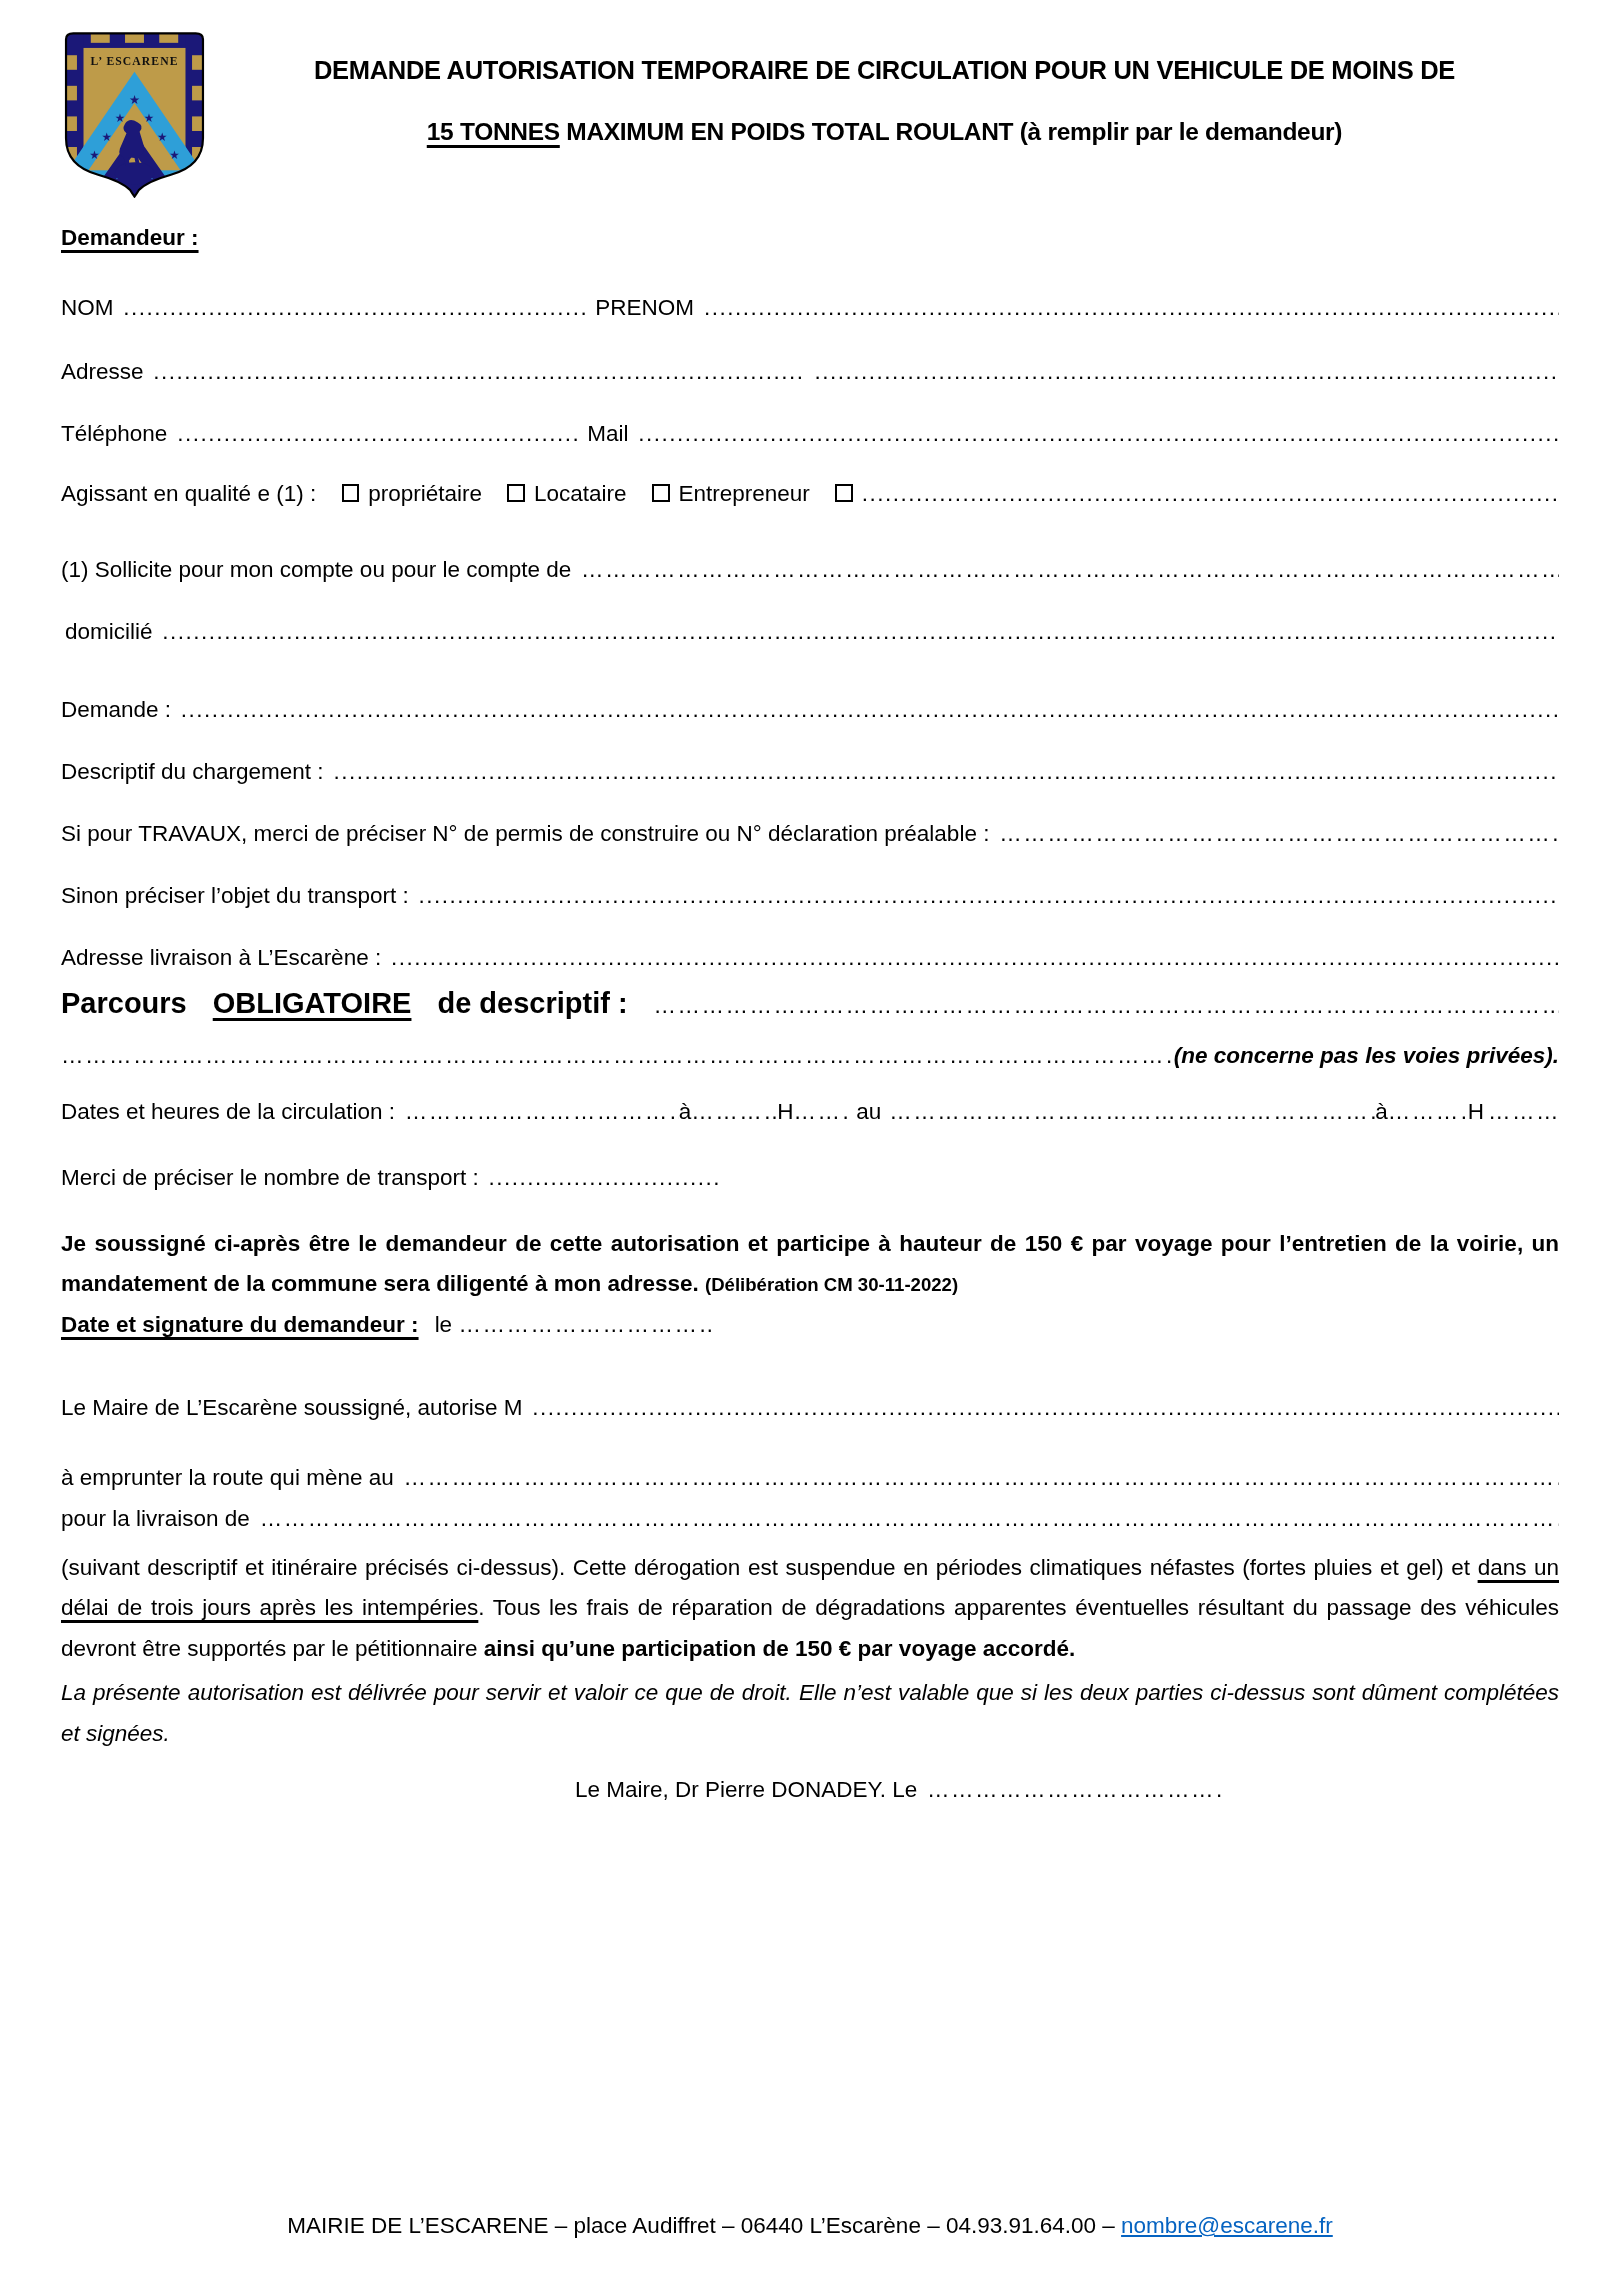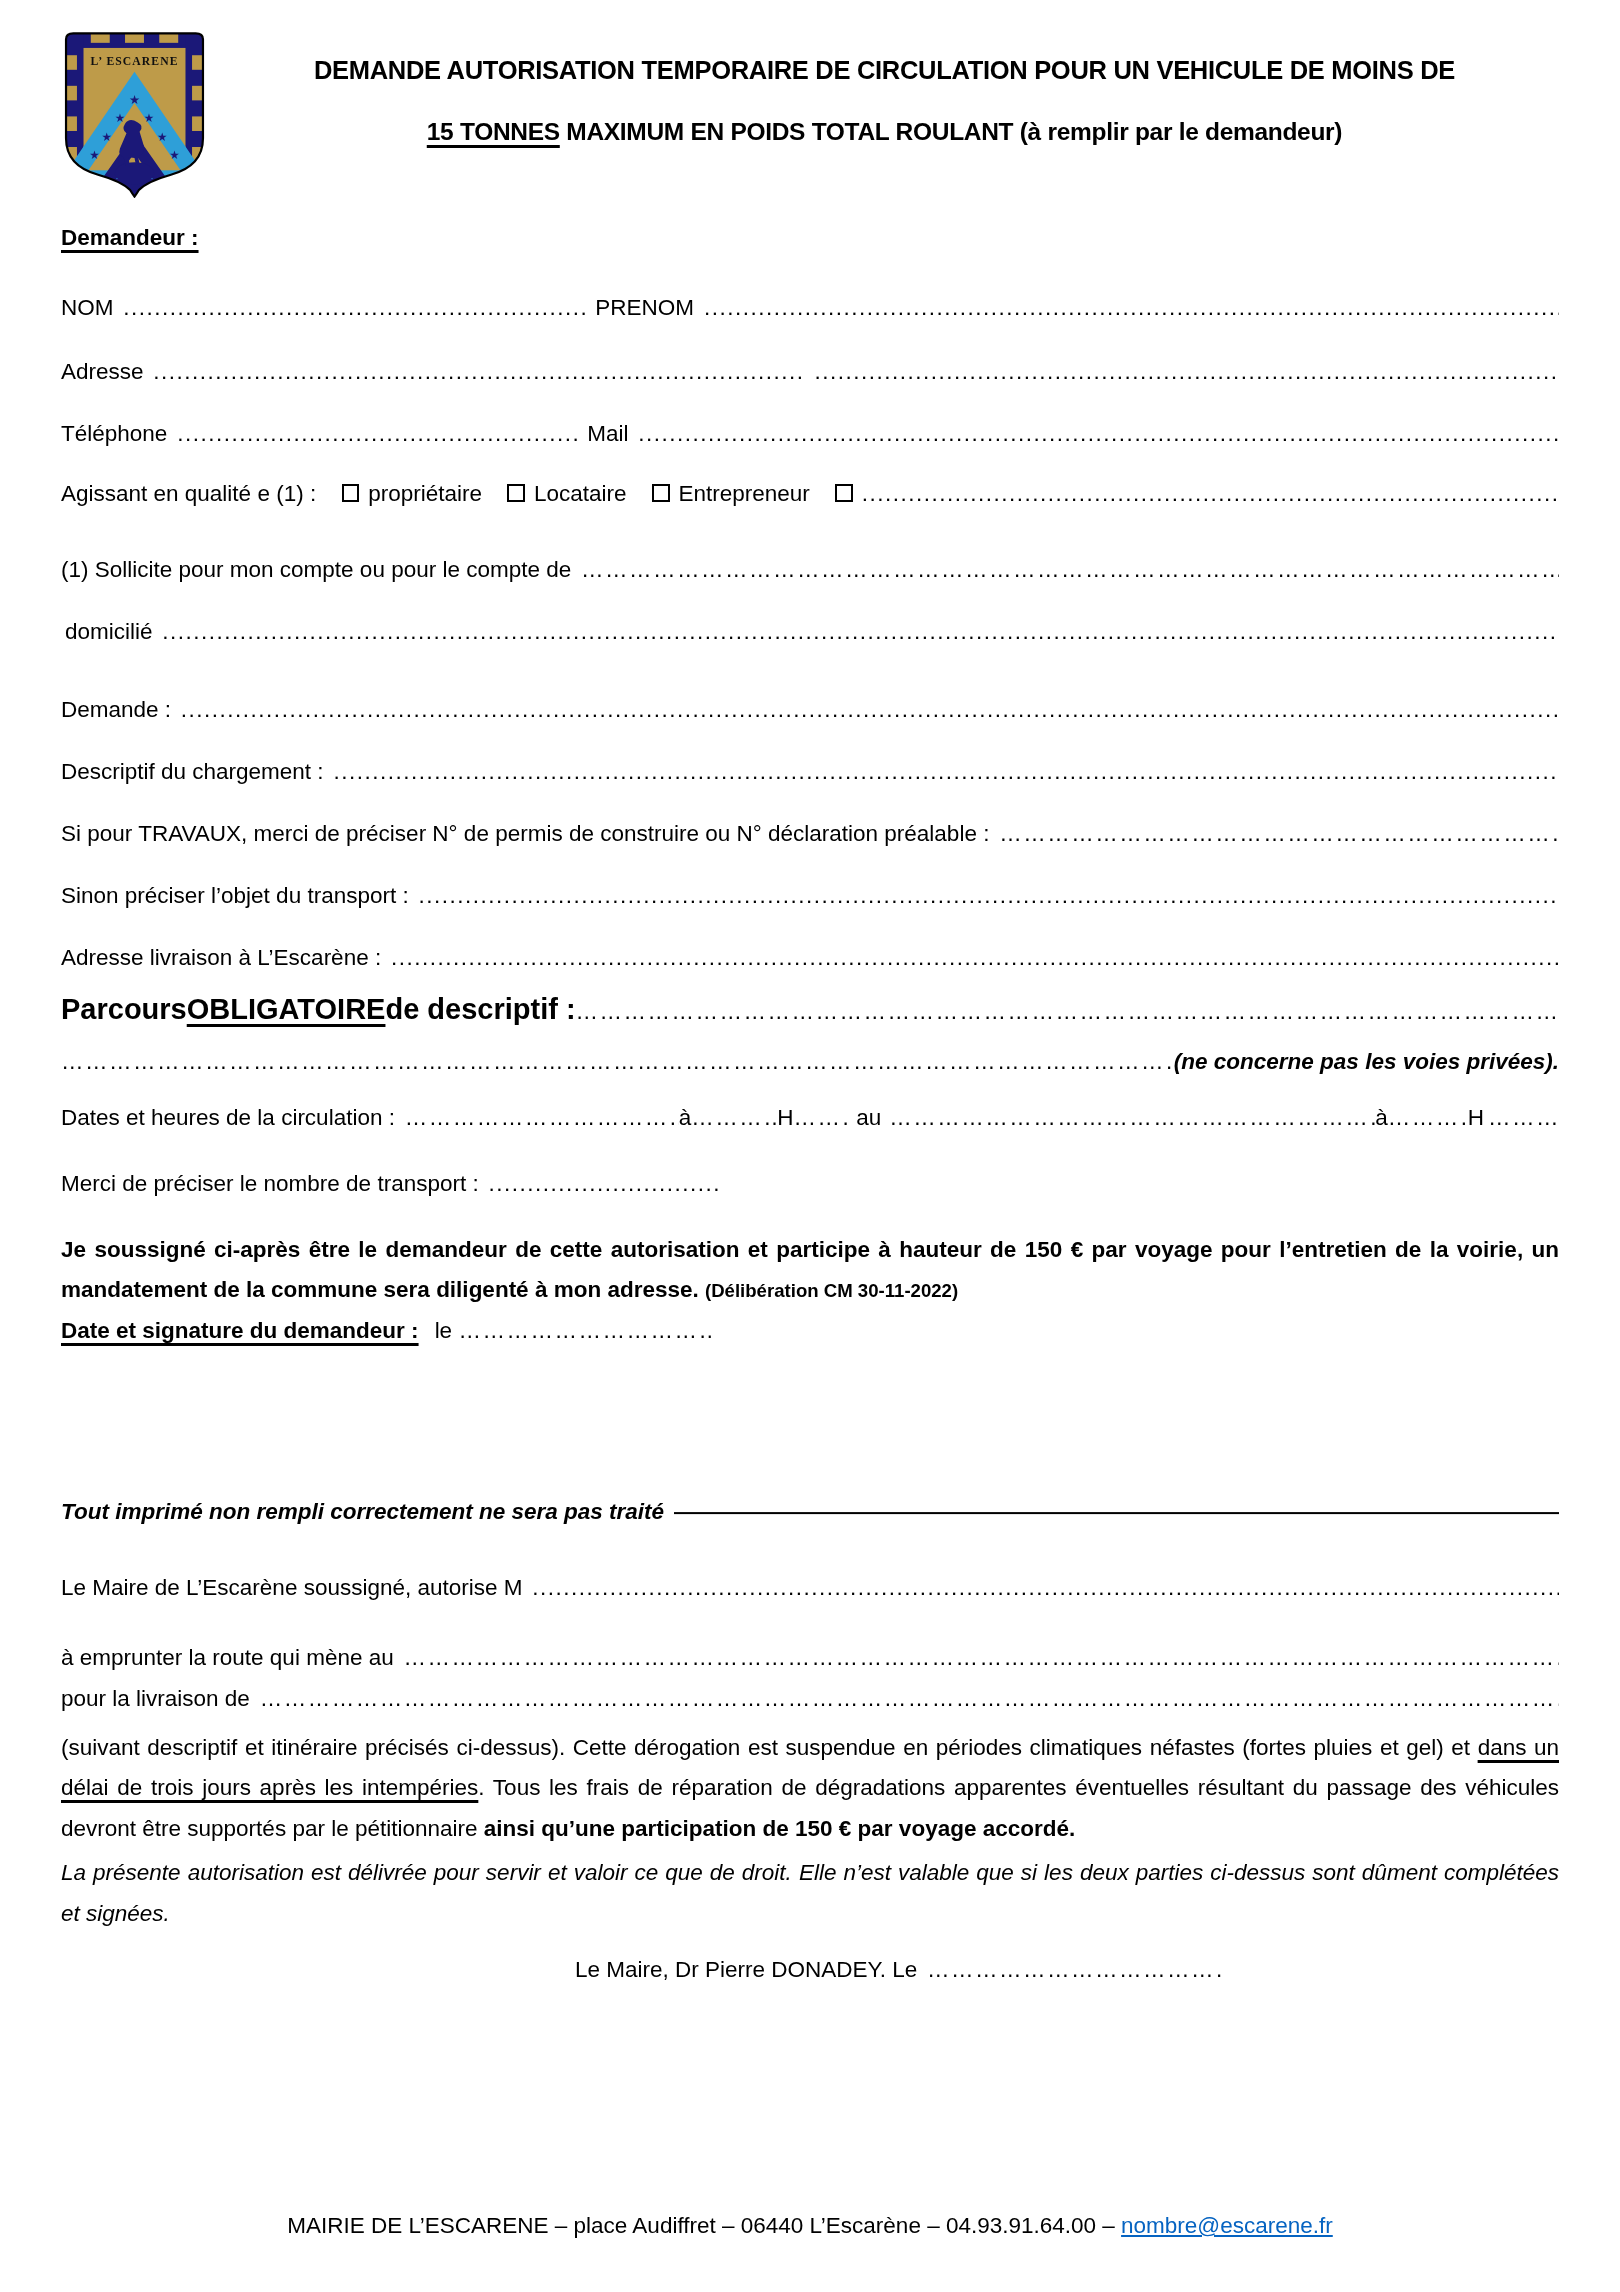--- a/index.html
+++ b/index.html
@@ -187,21 +187,21 @@
         <span class="sp"></span>
       <span class="dots grow">..........................................................................................................................................................................................................................................................................................</span>
     </div>
 
     <div class="line" style="margin-top:35px;">
       <span class="lbl">Adresse livraison à L’Escarène :</span>
         <span class="sp"></span>
       <span class="dots grow">..........................................................................................................................................................................................................................................................................................</span>
     </div>
 
-    <div class="line big" style="margin-top:21px;">
+    <div class="line big" style="margin-top:15px;gap:26px;">
       <span class="lbl bold">Parcours </span>
         <span class="lbl bold ul3">OBLIGATOIRE</span>
         <span class="lbl bold"> de descriptif :</span>
       <span class="dots grow" style="font-size:22.5px;">…………………………………………………………………………………………………………………………………………………………</span>
     </div>
 
     <div class="line" style="margin-top:21.6px;">
       <span class="dots grow">…………………………………………………………………………………………………………………………………………………………</span>
       <span class="lbl bold ital">(ne concerne pas les voies privées).</span>
     </div>
@@ -228,24 +228,20 @@
       <span class="dots" style="width:235px;">..........................................................................................................................................................................................................................................................................................</span>
     </div>
 
     <div class="para" style="margin-top:33px;">
       <span class="bold">Je soussigné ci-après être le demandeur de cette autorisation et participe à hauteur de 150 € par voyage pour l’entretien de la voirie, un mandatement de la commune sera diligenté à mon adresse. </span><span class="smallbold">(Délibération CM 30-11-2022)</span><br>
       <span class="bold ul3">Date et signature du demandeur :</span>
       <span style="margin-left:9.8px;">le</span>
       <span class="dots" style="display:inline-block;width:255px;vertical-align:bottom;">…………………………………………………………………………………………………………………………………………………………</span>
     </div>
 
-    <div class="line" style="margin-top:147px;">
-      <span class="lbl bold ital">Tout imprimé non rempli correctement ne sera pas traité</span>
-      <div class="rule-line"></div>
-    </div>
 
 
     <div class="line" style="margin-top:49px;">
       <span class="lbl">Le Maire de L’Escarène soussigné, autorise M</span>
         <span class="sp"></span>
       <span class="dots grow">..........................................................................................................................................................................................................................................................................................</span>
     </div>
 
     <div class="line" style="margin-top:43px;">
       <span class="lbl">à emprunter la route qui mène au</span>

